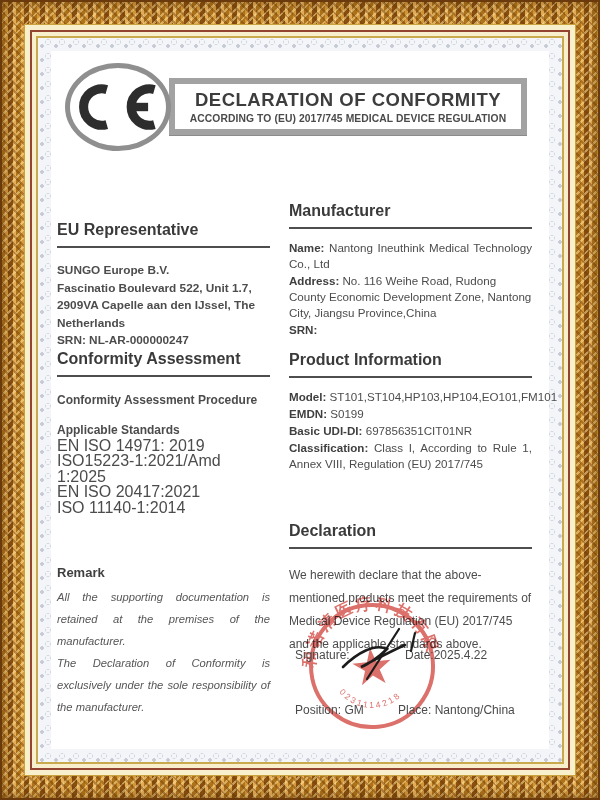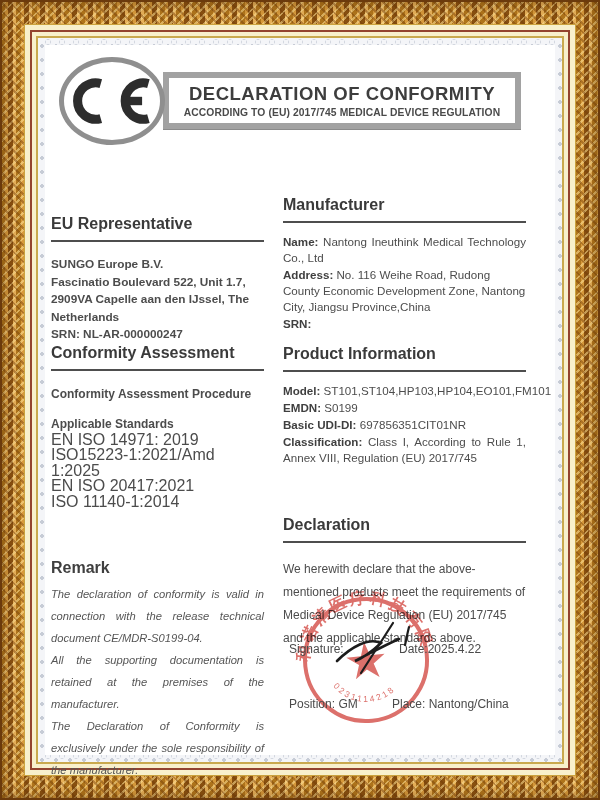--- a/index.html
+++ b/index.html
@@ -13,21 +13,21 @@
     background:
       repeating-linear-gradient(45deg, rgba(110,56,8,.38) 0 2px, rgba(110,56,8,0) 2px 6px),
       repeating-linear-gradient(-45deg, rgba(255,226,150,.55) 0 2px, rgba(255,226,150,0) 2px 6px),
       repeating-linear-gradient(90deg, #b0751c 0 5px, #d79a3c 5px 8px, #8a5110 8px 13px, #e7b159 13px 16px);
     box-shadow: inset 0 0 0 2px #6b3a0c, inset 0 0 18px rgba(60,30,0,.55);
   }
   .band-cream{ width:100%; height:100%; background:#f8f0cc; border:1px solid #caa33f; padding:5px; }
   .maroon-line{ width:100%; height:100%; background:#f8f0cc; border:2px solid #93432f; padding:4px; }
   .gold-thin{ width:100%; height:100%; background:#fff; border:2px solid #c9a94e; }
   .lace{
-    width:100%; height:100%; padding:7px;
+    width:100%; height:100%; padding:13px;
     background-color:#f4f5f8;
     background-image:
       radial-gradient(circle 2px at 4px 8px, #c7ccd6 98%, rgba(199,204,214,0)),
       radial-gradient(circle 4px at 10px 4px, rgba(207,212,221,0) 55%, #cfd4dd 62%, rgba(207,212,221,0) 78%);
     background-size:14px 14px;
   }
   .doc{ position:relative; width:100%; height:100%; background:#ffffff; }
 
   
   .ce-ellipse{
@@ -61,21 +61,21 @@
   .mt-ca{ margin-top:0; }
   .proc{ margin-top:15px; }
   .proc .lbl{ font-size:12px; font-weight:700; line-height:17px; }
   .proc .val{ font-size:12px; line-height:17px; }
 
   .stds{ margin-top:13px; }
   .stds .lbl{ font-size:12px; font-weight:700; line-height:16px; }
   .stds p.std{ font-size:16px; line-height:15.5px; }
 
   .remark{ margin-top:50px; }
-  .remark .rlbl{ font-size:16px; font-weight:700; color:#3f3f3f; margin-bottom:6px; }
+  .remark .rlbl{ font-size:13px; font-weight:700; color:#3f3f3f; margin-bottom:6px; }
   .remark p.rp{ font-size:11.2px; font-style:italic; line-height:22px; text-align:justify; color:#555; }
 
   .fields{ margin-top:11px; }
   .fields p{ font-size:11.6px; line-height:16px; margin-bottom:1px; }
   .fields p b{ color:#3f3f3f; }
   .just{ text-align:justify; }
   .nowrap{ white-space:nowrap; }
   .mt-pi{ margin-top:13px; }
   .mt-decl{ margin-top:50px; }
   .decl-text{ margin-top:15px; font-size:12px; line-height:23px; }
@@ -131,21 +131,20 @@
                 <div class="stds">
                   <p class="lbl">Applicable Standards</p>
                   <p class="std">EN ISO 14971: 2019</p>
                   <p class="std">ISO15223-1:2021/Amd 1:2025</p>
                   <p class="std">EN ISO 20417:2021</p>
                   <p class="std">ISO 11140-1:2014</p>
                 </div>
 
                 <div class="remark">
                   <p class="rlbl">Remark</p>
-                  <p class="rp">The declaration of conformity is valid in connection with the release technical document CE/MDR-S0199-04.</p>
                   <p class="rp">All the supporting documentation is retained at the premises of the manufacturer.</p>
                   <p class="rp">The Declaration of Conformity is exclusively under the sole responsibility of the manufacturer.</p>
                 </div>
               </div>
 
               <div class="col-right">
                 <h2 class="sec">Manufacturer</h2>
                 <div class="fields">
                   <p class="just"><b>Name:</b> <span>Nantong Ineuthink Medical Technology Co., Ltd</span></p>
                   <p><b>Address:</b> <span>No. 116 Weihe Road, Rudong County Economic Development Zone, Nantong City, Jiangsu Province,China</span></p>

